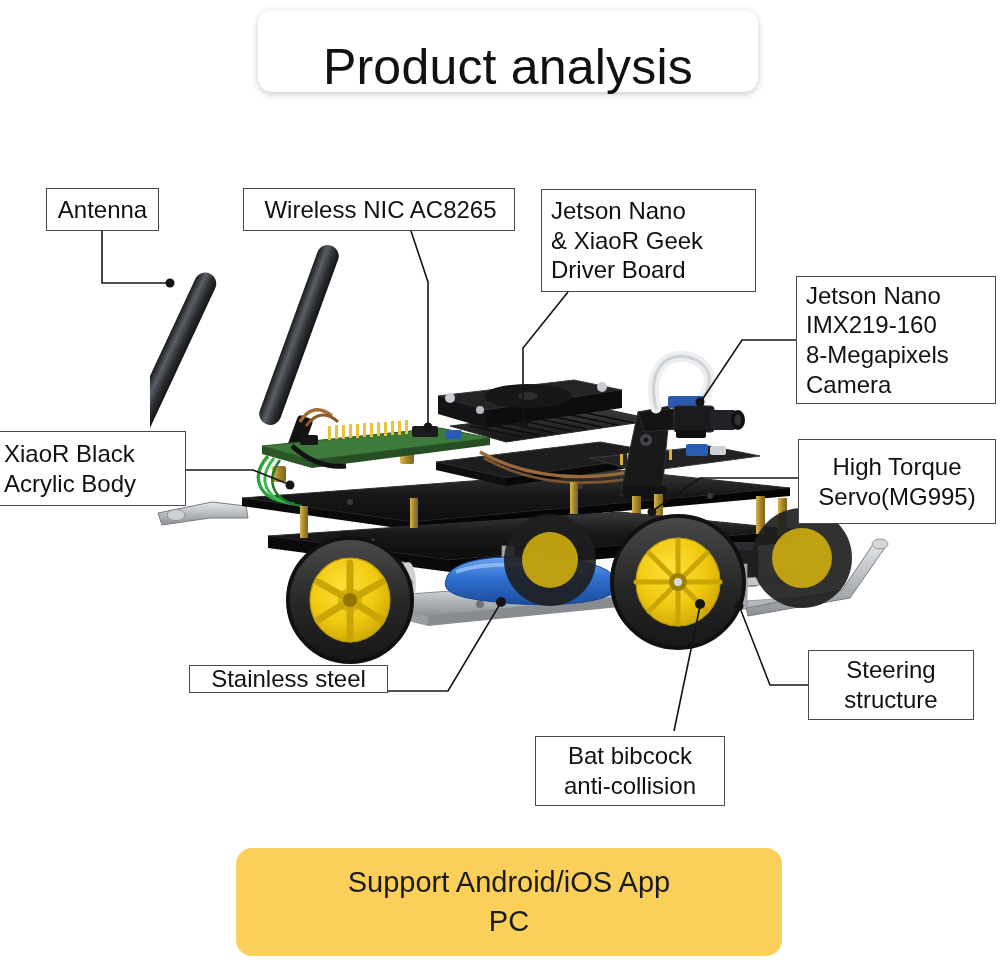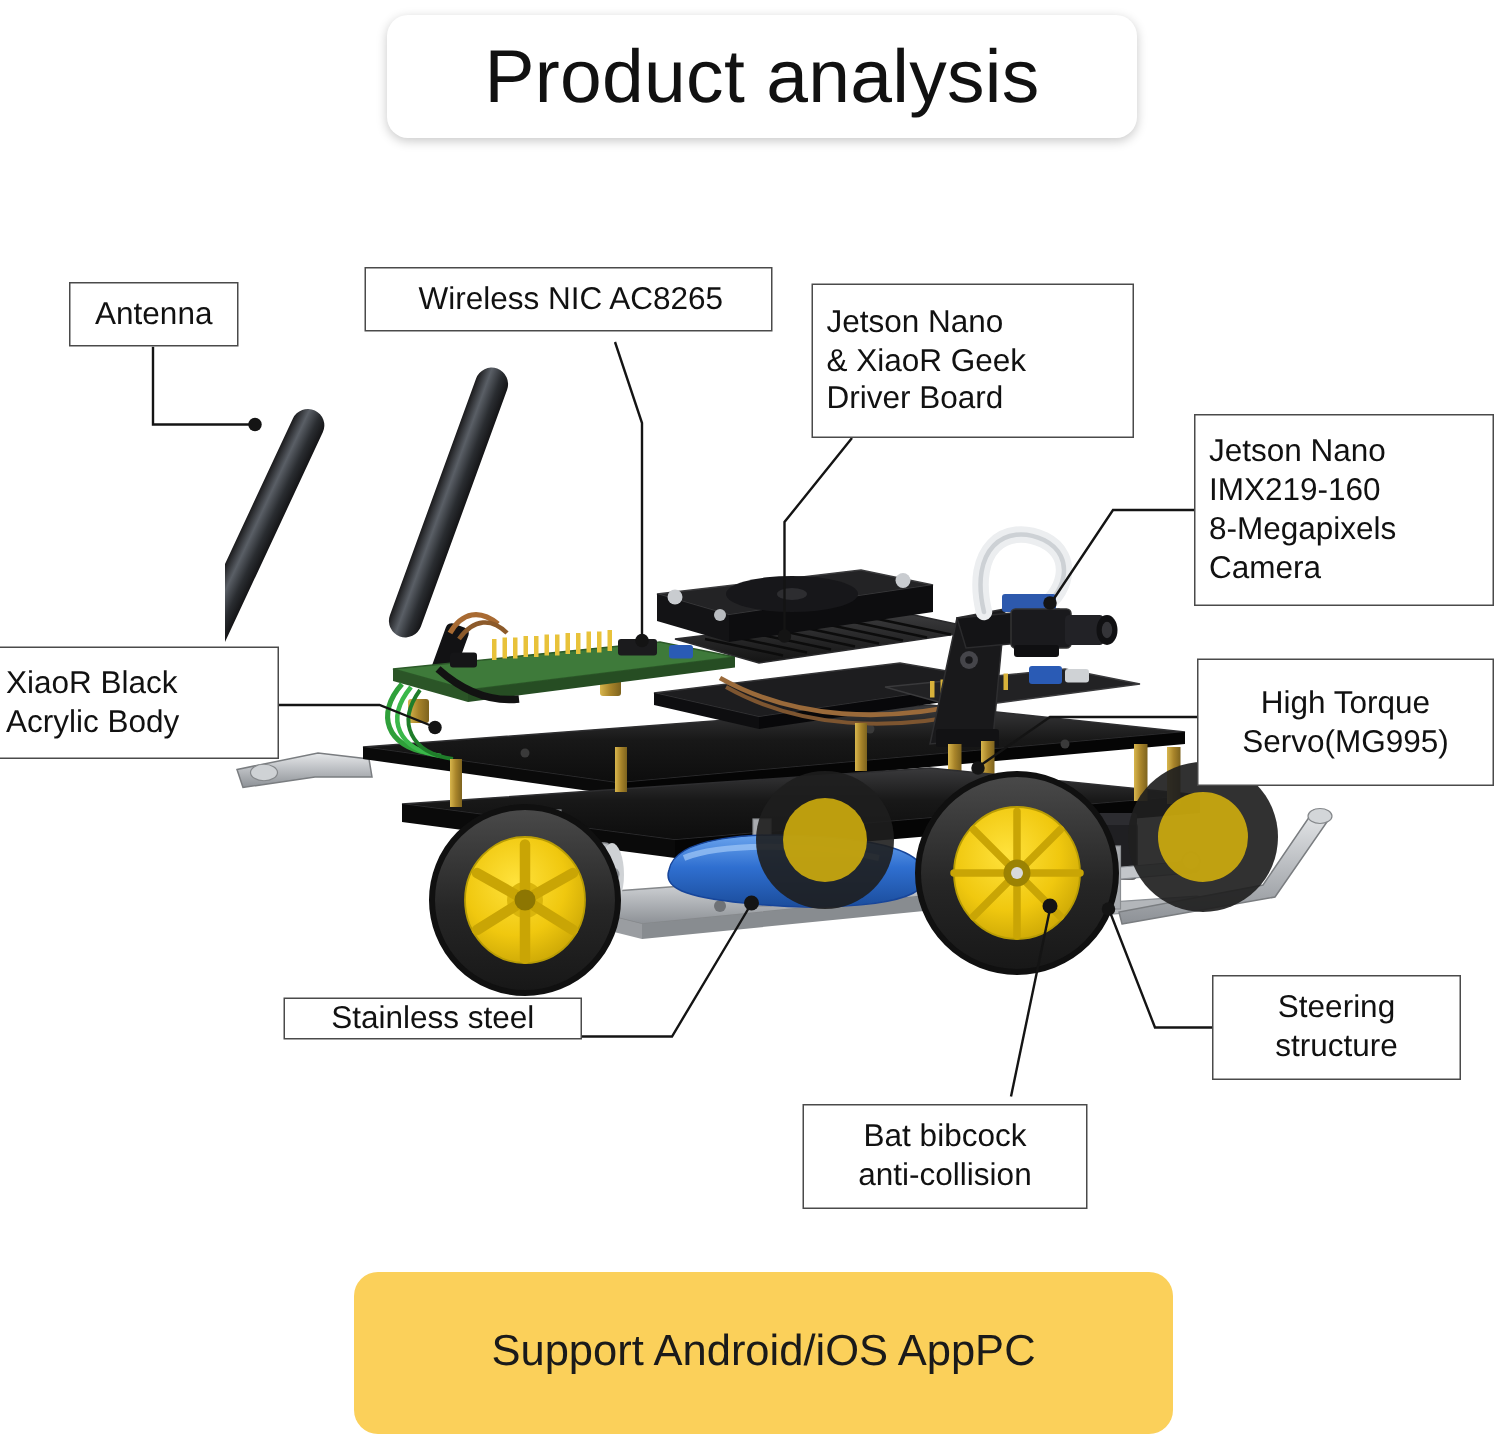--- a/index.html
+++ b/index.html
@@ -23,39 +23,39 @@
   .title-box {
     position: absolute;
     left: 258px;
     top: 10px;
     width: 500px;
     height: 82px;
     background: #ffffff;
     border-radius: 14px;
     box-shadow: 0 2px 7px rgba(0,0,0,0.22);
     display: flex;
-    align-items: center;
+    align-items: flex-end;
     justify-content: center;
   }
   .title-text {
     font-size: 50px;
     color: #111111;
     letter-spacing: 0.2px;
     line-height: 1;
     white-space: nowrap;
   }
 
   
   .callout {
     position: absolute;
     box-sizing: border-box;
     border: 1.3px solid #4a4a4a;
     background: #ffffff;
     color: #111111;
-    font-size: 21px;
+    font-size: 24px;
     line-height: 1.23;
     display: flex;
     flex-direction: column;
     justify-content: center;
     padding: 4px 9px;
     z-index: 5;
   }
   .callout .ln { white-space: nowrap; display: block; }
   .callout.center { align-items: center; text-align: center; }
   .callout.left   { align-items: flex-start; text-align: center; }
@@ -87,21 +87,21 @@
 
   
   .banner {
     position: absolute;
     left: 236px;
     top: 848px;
     width: 546px;
     height: 108px;
     border-radius: 16px;
     display: flex;
-    flex-direction: row;
+    flex-direction: column;
     align-items: center;
     justify-content: center;
     color: #1a1a1a;
     font-size: 29px;
     line-height: 1.35;
   }
   .banner .ln { display: block; white-space: nowrap; }
 </style>
 </head>
 <body>
@@ -420,21 +420,21 @@
     <circle cx="700" cy="604" r="5"></circle>
 
     <polyline points="808,685 770,685 740,608"></polyline>
     <circle cx="739" cy="606" r="4.5"></circle>
   </svg>
 
   <div class="callout center" style="left:46px; top:188px; width:113px; height:43px;">
     <span class="ln">Antenna</span>
   </div>
 
-  <div class="callout center" style="left:243px; top:178px; width:272px; height:43px;padding-left:12px;">
+  <div class="callout center" style="left:243px; top:188px; width:272px; height:43px;padding-left:12px;">
     <span class="ln">Wireless NIC AC8265</span>
   </div>
 
   <div class="callout left" style="left:541px; top:189px; width:215px; height:103px;">
     <span class="ln">Jetson Nano</span>
     <span class="ln">&amp; XiaoR Geek</span>
     <span class="ln">Driver Board</span>
   </div>
 
   <div class="callout left" style="left:796px; top:276px; width:200px; height:128px;">

